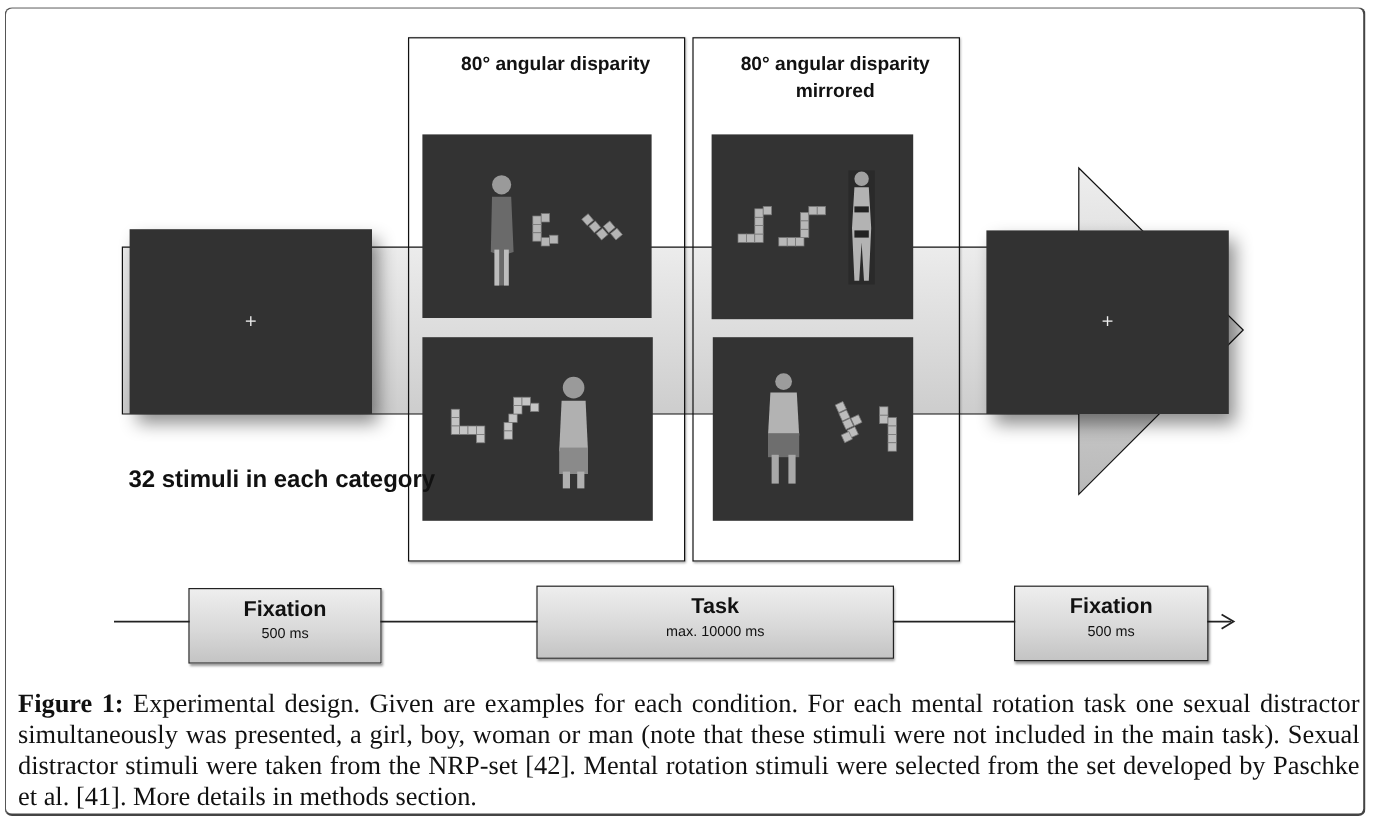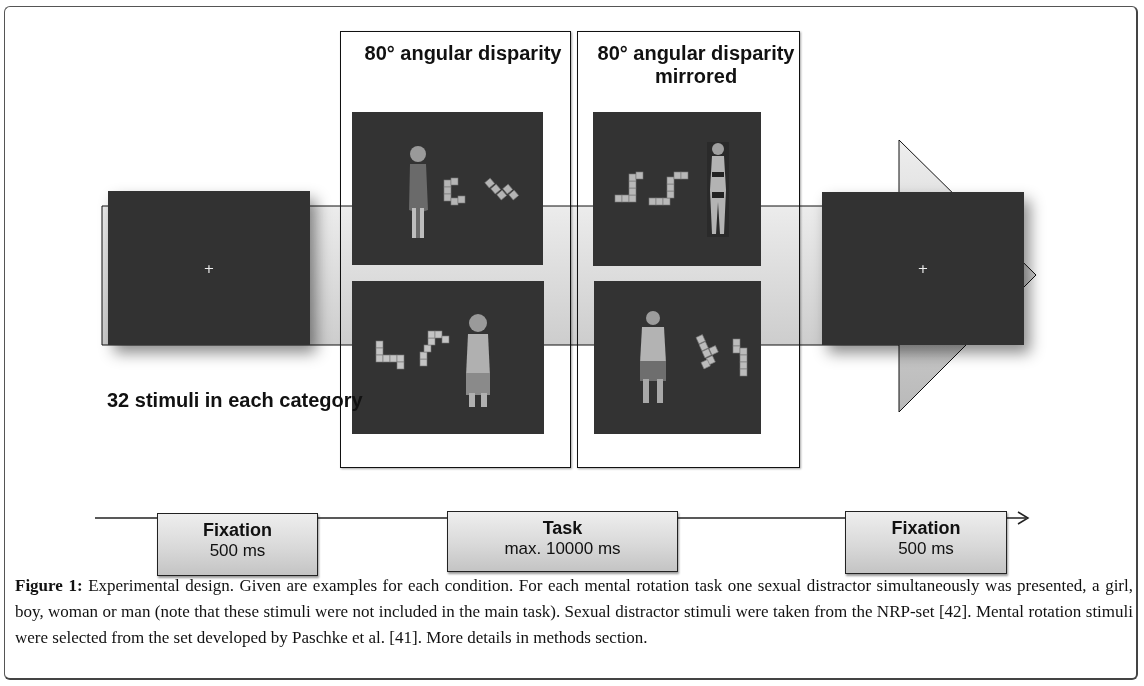--- a/index.html
+++ b/index.html
@@ -1,28 +1,28 @@
 <!DOCTYPE html>
 <html><head>
 <meta charset="utf-8">
 <style>
   html,body{margin:0;padding:0;background:#ffffff;}
   body{width:1144px;height:686px;position:relative;overflow:hidden;font-family:"DejaVu Sans",sans-serif;}
   .frame{position:absolute;left:4px;top:6px;width:1134px;height:674px;border:1px solid #555;border-right:2px solid #444;border-bottom:2px solid #444;border-radius:6px;box-sizing:border-box;background:#fff;}
   svg.dia{position:absolute;left:0;top:0;}
   .panel{position:absolute;border:1.5px solid #111;background:transparent;box-sizing:border-box;box-shadow:1px 1px 2px rgba(0,0,0,0.35);}
-  .panel-title{position:absolute;left:15px;right:0;top:10px;text-align:center;font-family:"Liberation Sans",sans-serif;font-weight:bold;font-size:20px;line-height:23px;color:#111;}
+  .panel-title{position:absolute;left:15px;right:0;top:10px;text-align:center;font-family:"Liberation Sans",sans-serif;font-weight:bold;font-size:16px;line-height:23px;color:#111;}
   .stim{position:absolute;background:#333333;}
   .fixbox{position:absolute;background:#323232;box-shadow:6px 8px 14px rgba(0,0,0,0.45);}
   .cross{position:absolute;color:#eee;font-size:13px;font-family:"DejaVu Sans",sans-serif;transform:translate(-50%,-50%);}
   .stimuli-note{position:absolute;left:107px;top:389px;font-family:"Liberation Sans",sans-serif;font-weight:bold;font-size:20px;color:#111;}
-  .tl-box{position:absolute;border:1.5px solid #222;box-sizing:border-box;background:linear-gradient(#eeeeee,#d9d9d9 55%,#c4c4c4);box-shadow:1px 2px 2px rgba(0,0,0,0.4);text-align:center;font-family:"Liberation Sans",sans-serif;color:#111;margin-top:23px;}
+  .tl-box{position:absolute;border:1.5px solid #222;box-sizing:border-box;background:linear-gradient(#eeeeee,#d9d9d9 55%,#c4c4c4);box-shadow:1px 2px 2px rgba(0,0,0,0.4);text-align:center;font-family:"Liberation Sans",sans-serif;color:#111;}
   .tl-title{font-weight:bold;font-size:18px;line-height:22px;margin-top:5px;}
-  .tl-sub{font-size:17px;line-height:20px;text-align:center;}
-  .caption{position:absolute;left:15px;top:573px;width:1118px;font-family:"Liberation Serif",serif;font-size:17px;line-height:26px;color:#111;text-align:justify;}
+  .tl-sub{font-size:12px;line-height:20px;text-align:center;}
+  .caption{position:absolute;left:15px;top:573px;width:1118px;font-family:"Liberation Serif",serif;font-size:22px;line-height:26px;color:#111;text-align:justify;}
   .caption b{font-weight:bold;}
 </style>
 </head>
 <body>
 
 <div class="frame"></div>
 
 <svg class="dia" width="1144" height="686">
   <defs>
     <linearGradient id="bandg" x1="0" y1="0" x2="0" y2="1">
@@ -155,21 +155,21 @@
 <div class="fixbox" style="left:822px;top:192px;width:202px;height:153px;">
   <span class="cross" style="left:101px;top:76px;">+</span>
 </div>
 
 <div class="stimuli-note">32 stimuli in each category</div>
 
 <div class="tl-box" style="left:157px;top:490px;width:161px;height:63px;">
   <div class="tl-title">Fixation</div>
   <div class="tl-sub">500 ms</div>
 </div>
-<div class="tl-box" style="left:447px;top:488px;width:231px;height:61px;">
+<div class="tl-box" style="left:447px;top:488px;width:298px;height:61px;">
   <div class="tl-title">Task</div>
   <div class="tl-sub">max. 10000 ms</div>
 </div>
 <div class="tl-box" style="left:845px;top:488px;width:162px;height:63px;">
   <div class="tl-title">Fixation</div>
   <div class="tl-sub">500 ms</div>
 </div>
 
 <div class="caption"><b>Figure 1:</b><span> Experimental design. Given are examples for each condition. For each mental rotation task one sexual distractor simultaneously was presented, a girl, boy, woman or man (note that these stimuli were not included in the main task). Sexual distractor stimuli were taken from the NRP-set [42]. Mental rotation stimuli were selected from the set developed by Paschke et al. [41]. More details in methods section.</span></div>
 

